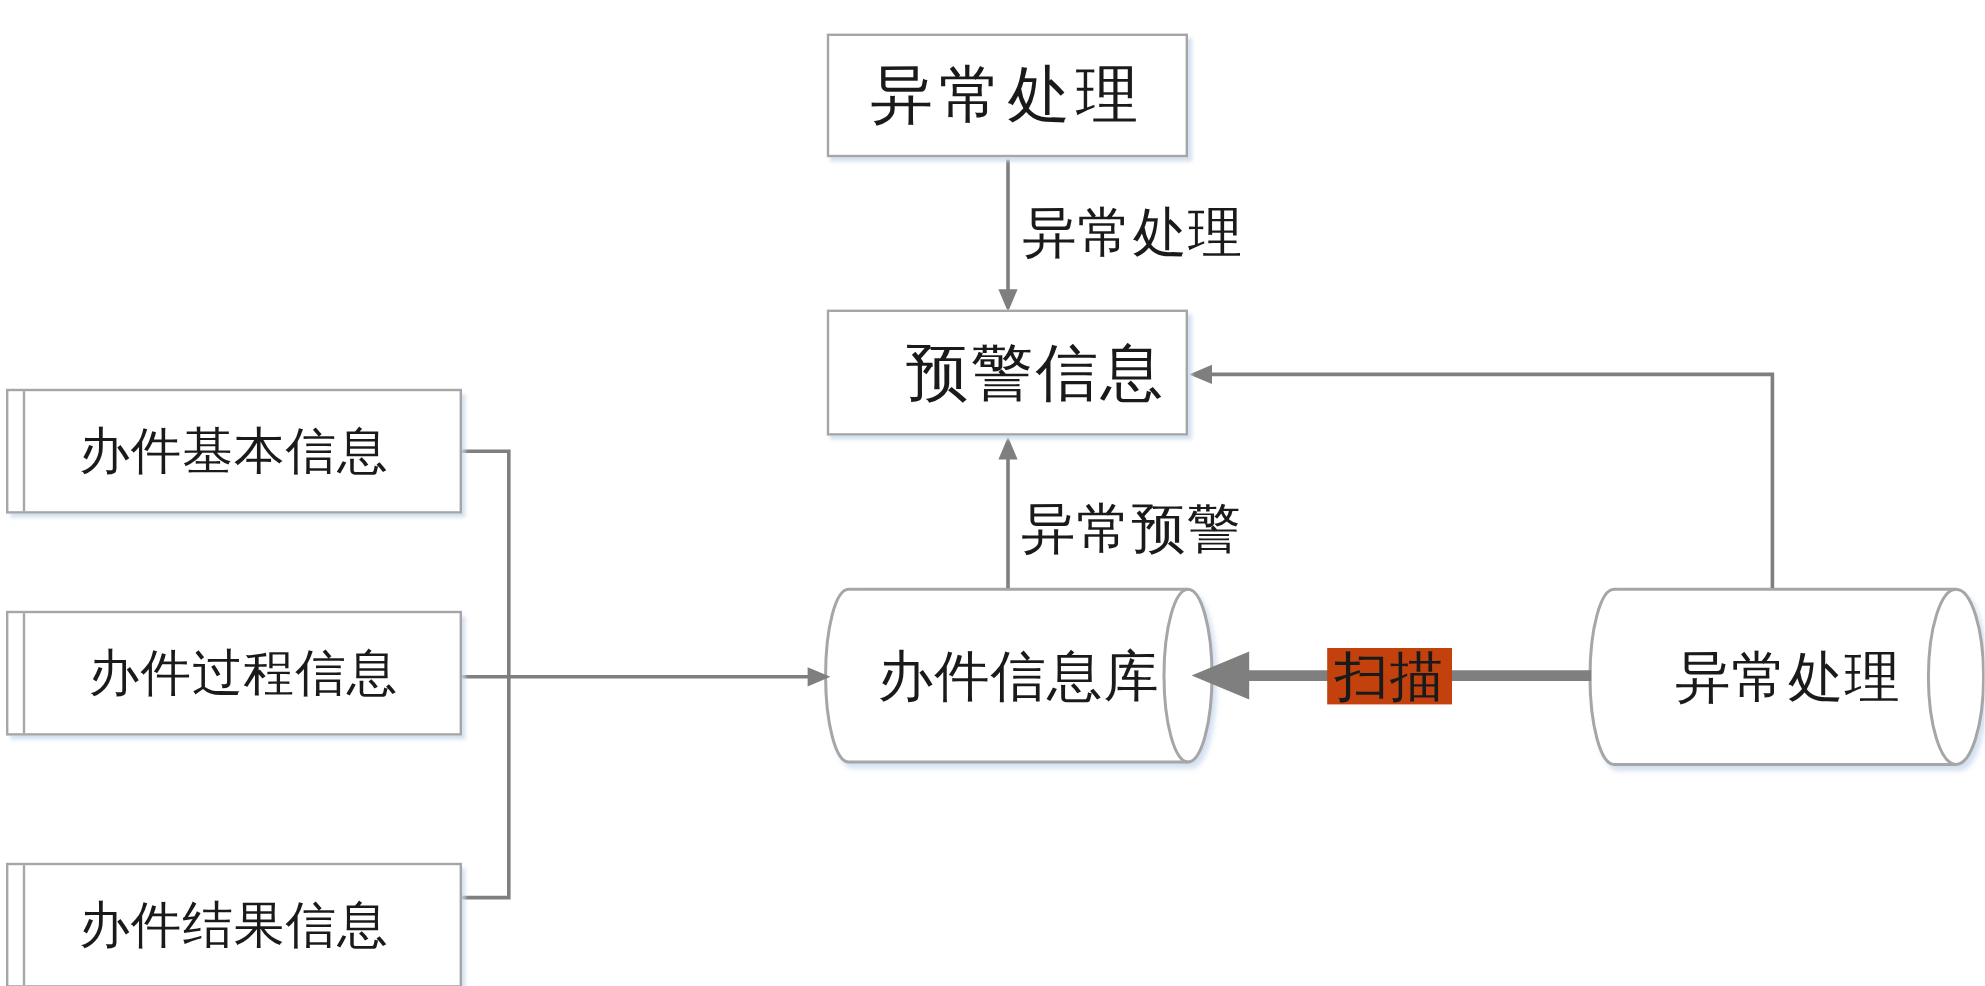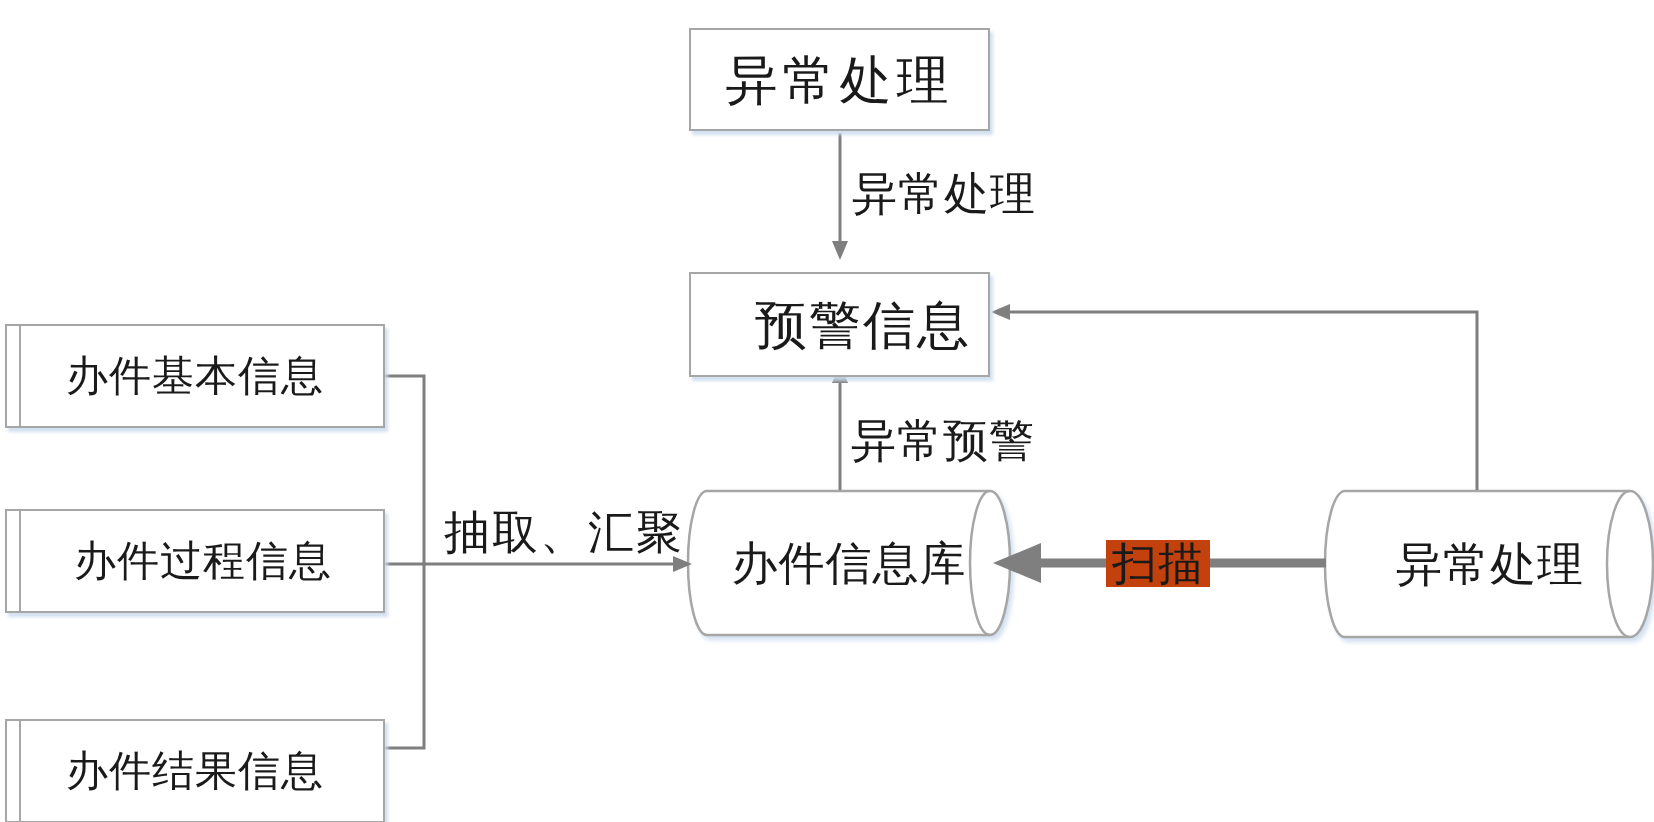--- a/index.html
+++ b/index.html
@@ -32,21 +32,21 @@
     align-items: center;
     justify-content: center;
     white-space: nowrap;
     line-height: 1;
   }
   .box-supervision {
     left: 689px; top: 28px; width: 301px; height: 103px;
     font-size: 52px; letter-spacing: 5px;
   }
   .box-warning {
-    left: 689px; top: 272px; width: 301px; height: 105px;
+    left: 689px; top: 258px; width: 301px; height: 105px;
     font-size: 52px; letter-spacing: 2px; padding-left: 47px;
   }
   .box-left {
     left: 5px; width: 380px; height: 104px;
     font-size: 42px; letter-spacing: 1px;
   }
   .box-basic   { top: 324px; }
   .box-process { top: 509px; padding-left: 16px; }
   .box-result  { top: 696px; margin-top: 23px; }
   .sideline {
@@ -166,17 +166,16 @@
   </div>
 
   <div class="db-label t-rule-db">
     <span>异常处理</span>
   </div>
 
   <div class="edge-label l-exception">异常处理</div>
 
   <div class="edge-label l-abnormal">异常预警</div>
 
-  <div class="edge-label l-extract">抽取、汇聚</div>
 
   <div class="edge-label l-scan">扫描</div>
 
 </div>
 
 </body></html>

